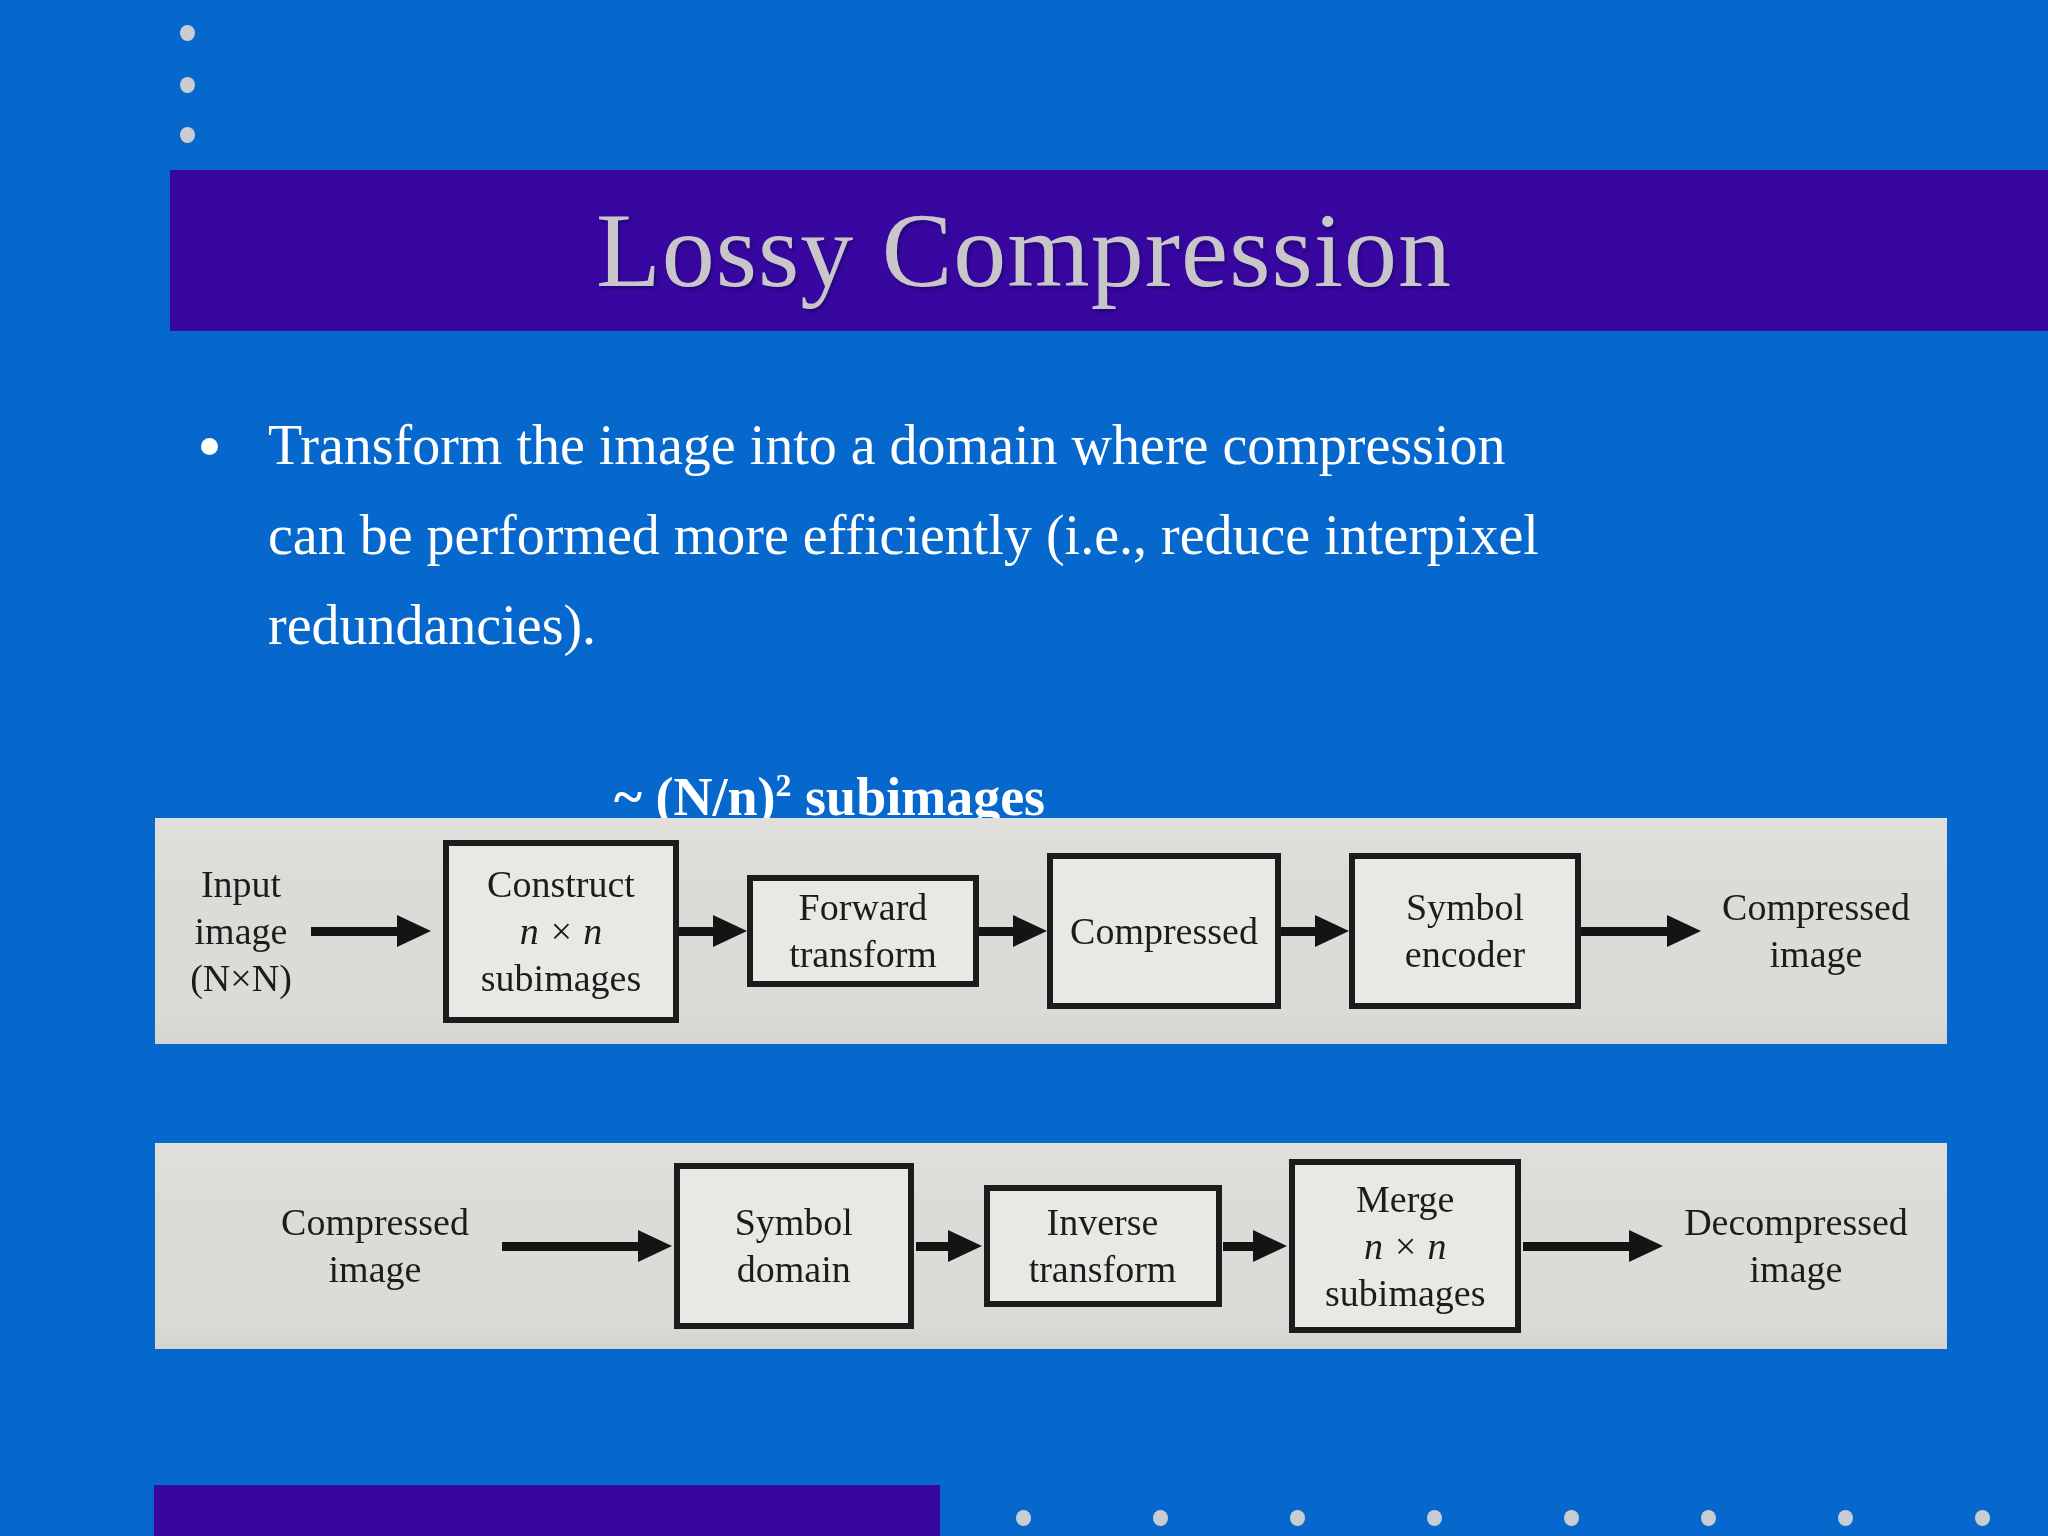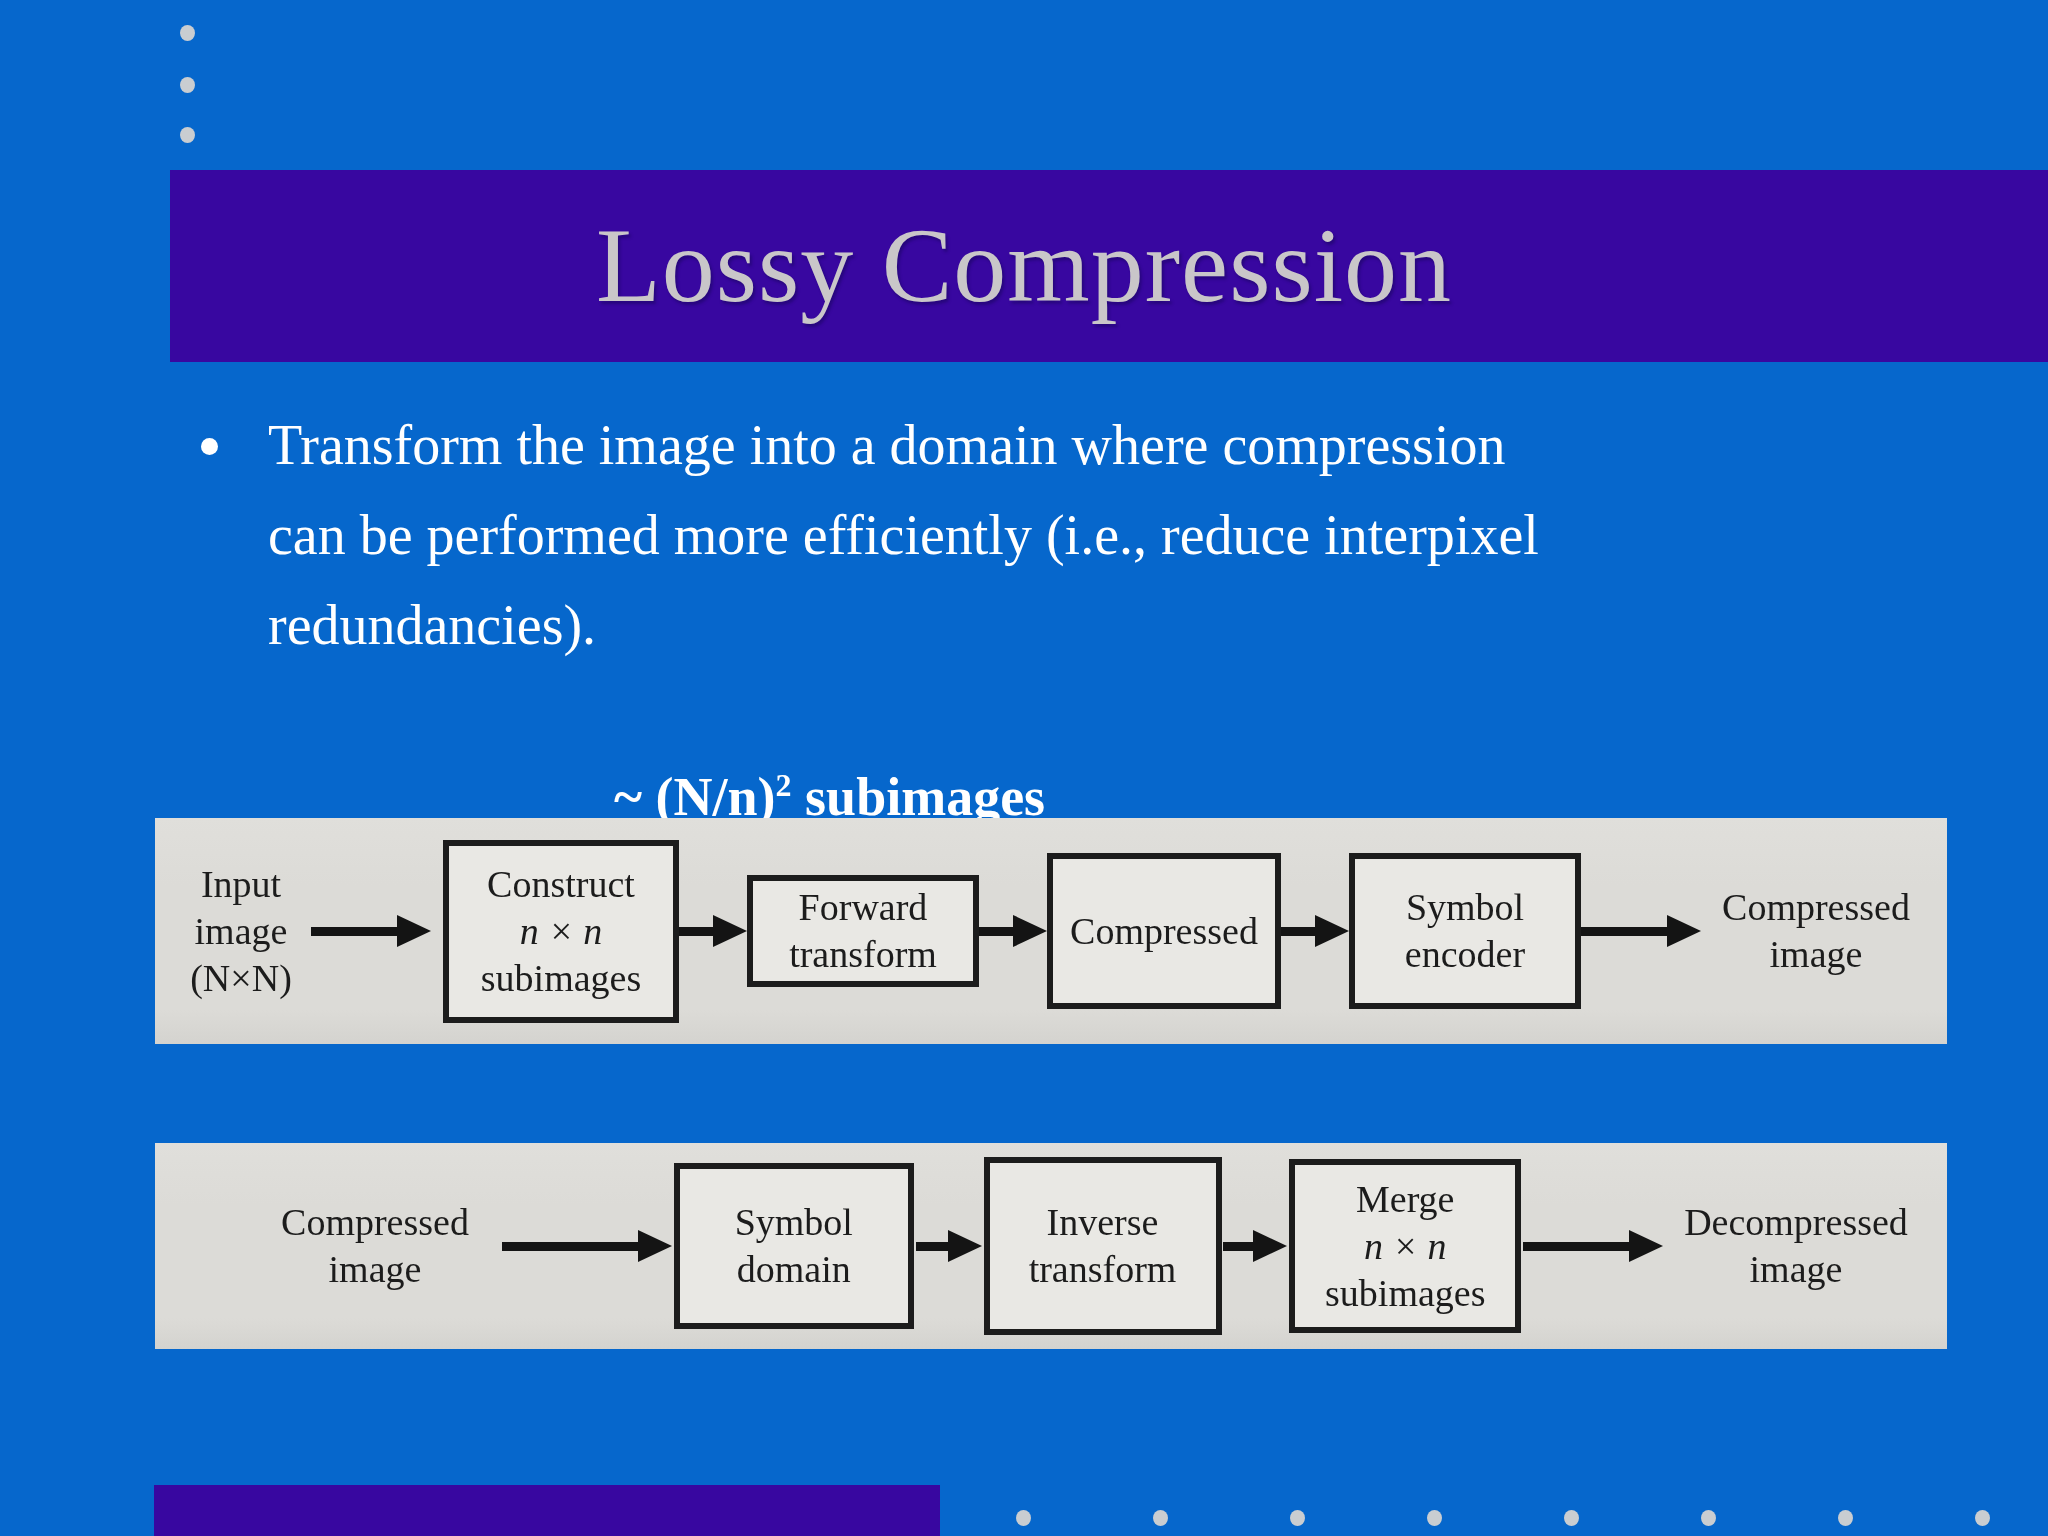--- a/index.html
+++ b/index.html
@@ -3,21 +3,21 @@
 <meta charset="utf-8">
 <style>
   html,body{margin:0;padding:0;background:#222;}
   .slide{
     position:relative;width:2048px;height:1536px;overflow:hidden;
     background:var(--background,#0667CC);
     font-family:"Liberation Serif","DejaVu Serif",serif;
   }
   .dot{position:absolute;width:15px;height:16px;border-radius:50%;background:var(--dot,#C9CDD1);}
   .title-bar{
-    position:absolute;left:170px;top:170px;width:1878px;height:192px;
+    position:absolute;left:170px;top:170px;width:1878px;height:161px;
     background:var(--accent_bar,#3807A0);
     display:flex;align-items:center;justify-content:center;
     padding-right:170px;box-sizing:border-box;
   }
   .title-bar h1{
     margin:0;font-size:106px;font-weight:normal;
     color:var(--title_text,#C9C6C9);letter-spacing:1px;
     text-shadow:2px 3px 3px rgba(10,5,60,0.35);
   }
   .bullet-dot{position:absolute;left:201px;top:438px;width:17px;height:17px;border-radius:50%;background:var(--body_text,#fff);}
@@ -133,21 +133,21 @@
         <div class="head"></div>
       </div>
     <div class="pipe-box" style="width:240px;height:166px;">
       <div class="box-line">Symbol</div>
       <div class="box-line">domain</div>
     </div>
     <div class="arrow" style="width:66px;">
         <div class="shaft"></div>
         <div class="head"></div>
       </div>
-    <div class="pipe-box" style="width:238px;height:178px;">
+    <div class="pipe-box" style="width:238px;height:122px;">
       <div class="box-line">Inverse</div>
       <div class="box-line">transform</div>
     </div>
     <div class="arrow" style="width:64px;">
         <div class="shaft"></div>
         <div class="head"></div>
       </div>
     <div class="pipe-box" style="width:232px;height:174px;">
       <div class="box-line">Merge</div>
       <div class="box-line math">n × n</div>

